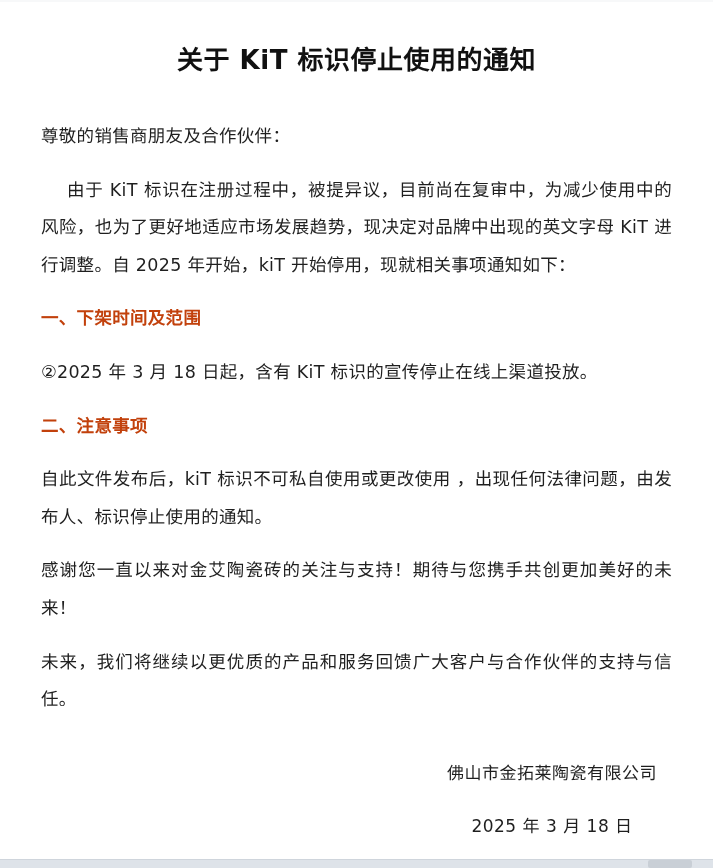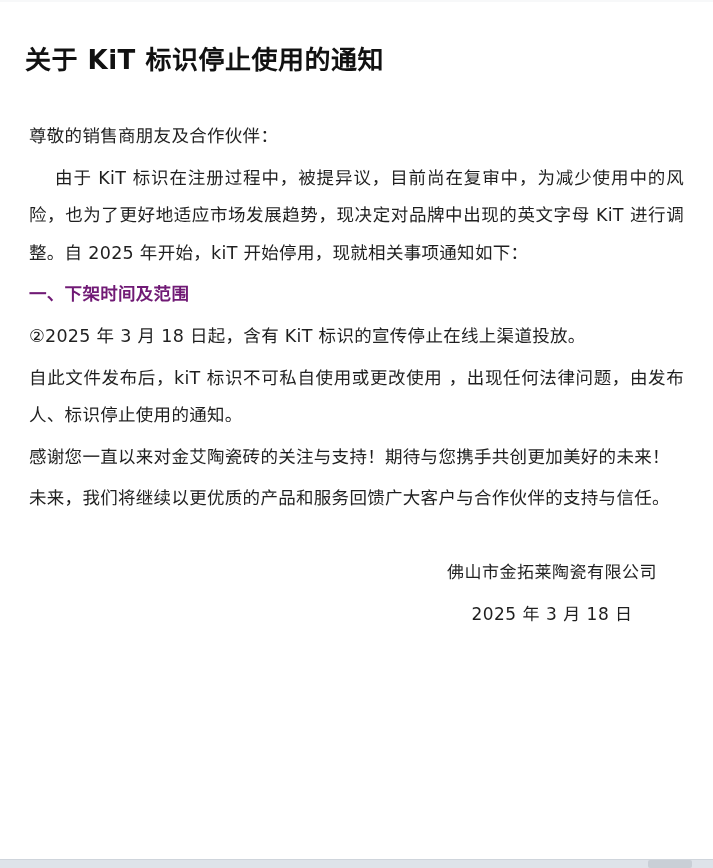--- a/index.html
+++ b/index.html
@@ -22,38 +22,38 @@
     background: #f7f8f9;
   }
   .page {
     padding: 42px 25px 0 25px;
   }
   h1.doc-title {
     margin: 0 0 40px 0;
     font-size: 26px;
     line-height: 36px;
     font-weight: 700;
-    text-align: left;
+    text-align: center;
     letter-spacing: 0.5px;
     color: #111111;
   }
   .page p {
-    margin: 4px;
+    margin: 16px;
     font-size: 17.5px;
     line-height: 37.6px;
     text-align: justify;
     text-justify: inter-ideograph;
     letter-spacing: 0.3px;
   }
   p.indent {
     text-indent: 26px;
   }
   p.bold-heading {
     font-weight: 700;
-    color: #701a75;
+    color: #c2410c;
   }
   .signature {
     margin-top: 36px;
     width: 340px;
     margin-left: 357px;
   }
   .signature p {
     text-align: center;
     font-size: 17px;
     letter-spacing: 0.5px;
@@ -86,20 +86,21 @@
 
   <p>尊敬的销售商朋友及合作伙伴：</p>
 
   <p class="indent">由于 KiT 标识在注册过程中，被提异议，目前尚在复审中，为减少使用中的风险，也为了更好地适应市场发展趋势，现决定对品牌中出现的英文字母 KiT 进行调整。自 2025 年开始，kiT 开始停用，现就相关事项通知如下：</p>
 
   <p class="bold-heading">一、下架时间及范围</p>
 
 
   <p>②2025 年 3 月 18 日起，含有 KiT 标识的宣传停止在线上渠道投放。</p>
 
+  <p class="bold-heading">二、注意事项</p>
 
   <p>自此文件发布后，kiT 标识不可私自使用或更改使用 ，出现任何法律问题，由发布人、标识停止使用的通知。</p>
 
 
   <p>感谢您一直以来对金艾陶瓷砖的关注与支持！期待与您携手共创更加美好的未来！</p>
 
   <p>未来，我们将继续以更优质的产品和服务回馈广大客户与合作伙伴的支持与信任。</p>
 
   <div class="signature">
     <p>佛山市金拓莱陶瓷有限公司</p>

